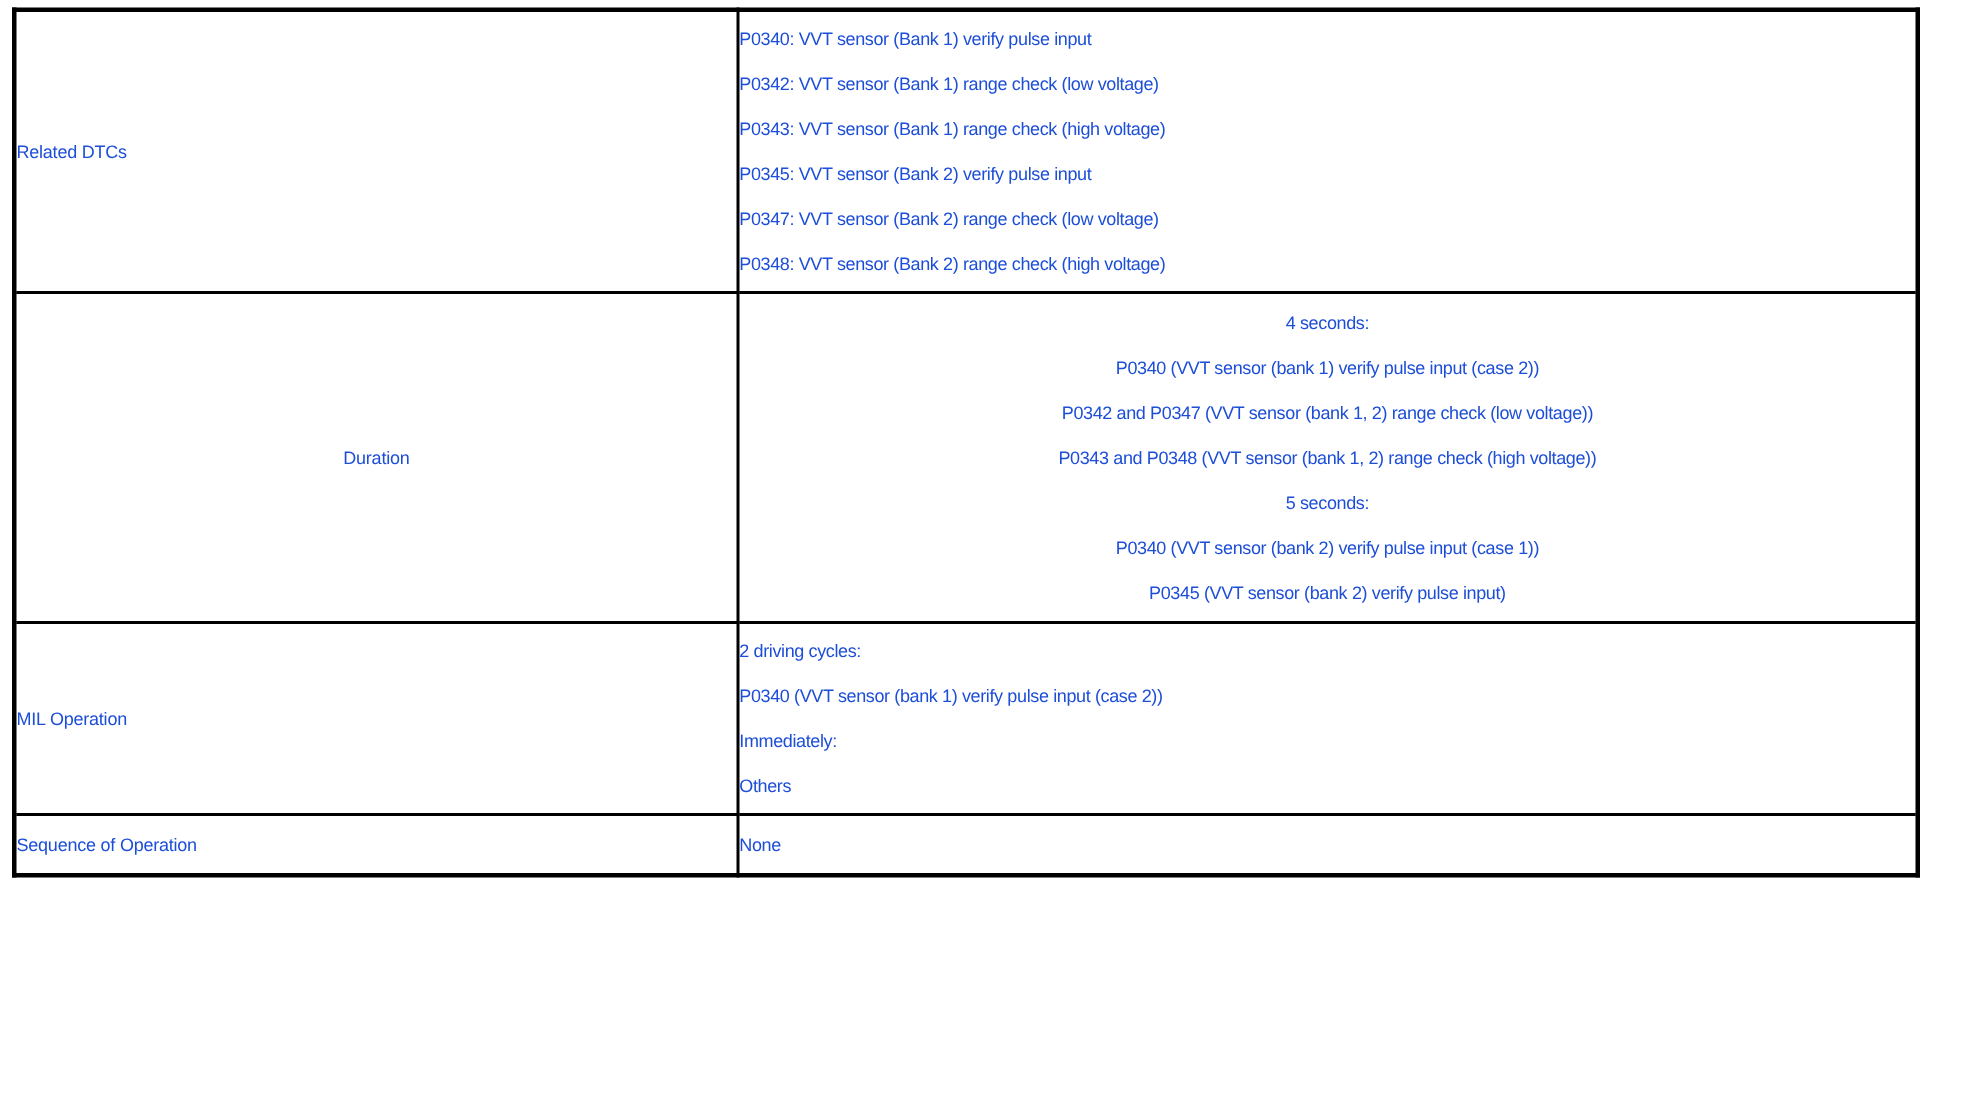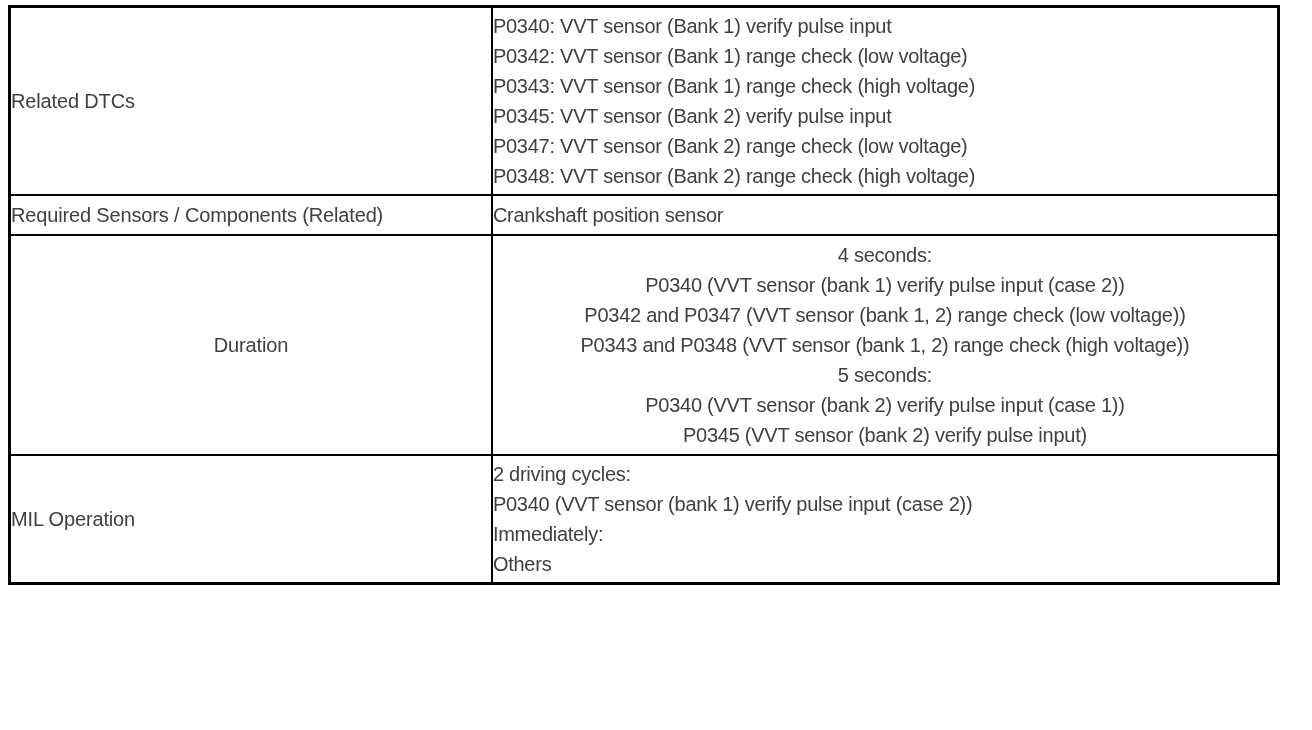--- a/index.html
+++ b/index.html
@@ -38,23 +38,23 @@
   }
 
   
   table.spec-table {
     border: 3px solid #000000;
   }
 
   table.spec-table > tbody > tr > td {
     padding: 0;
     vertical-align: middle;
-    font-size: 20px;
+    font-size: 12px;
     line-height: 30px;
-    color: #404040;
+    color: #1d4ed8;
     background: #ffffff;
   }
 
   col.col-label { width: 482px; }
   col.col-value { width: 786px; }
 
   td.label-cell {
     padding: 3px 6px 3px 7px;
     white-space: nowrap;
     letter-spacing: -0.15px;
@@ -100,28 +100,20 @@
           <span class="line">P0340: VVT sensor (Bank 1) verify pulse input</span>
           <span class="line">P0342: VVT sensor (Bank 1) range check (low voltage)</span>
           <span class="line">P0343: VVT sensor (Bank 1) range check (high voltage)</span>
           <span class="line">P0345: VVT sensor (Bank 2) verify pulse input</span>
           <span class="line">P0347: VVT sensor (Bank 2) range check (low voltage)</span>
           <span class="line">P0348: VVT sensor (Bank 2) range check (high voltage)</span>
         </td>
       </tr>
 
 
-      <tr class="thin">
-        <td class="label-cell">
-          <span class="line">Required Sensors / Components (Related)</span>
-        </td>
-        <td class="value-cell">
-          <span class="line">Crankshaft position sensor</span>
-        </td>
-      </tr>
 
 
       <tr class="tall-duration sep-heavy-bottom">
         <td class="label-cell">
           <span class="line">Duration</span>
         </td>
         <td class="value-cell">
           <span class="line">4 seconds:</span>
           <span class="line">P0340 (VVT sensor (bank 1) verify pulse input (case 2))</span>
           <span class="line">P0342 and P0347 (VVT sensor (bank 1, 2) range check (low voltage))</span>
@@ -137,17 +129,25 @@
           <span class="line">MIL Operation</span>
         </td>
         <td class="value-cell">
           <span class="line">2 driving cycles:</span>
           <span class="line">P0340 (VVT sensor (bank 1) verify pulse input (case 2))</span>
           <span class="line">Immediately:</span>
           <span class="line">Others</span>
         </td>
       </tr>
 
+      <tr class="thin-last">
+        <td class="label-cell">
+          <span class="line">Sequence of Operation</span>
+        </td>
+        <td class="value-cell">
+          <span class="line">None</span>
+        </td>
+      </tr>
 
     </tbody>
   </table>
 
 </div>
 
 </body></html>

